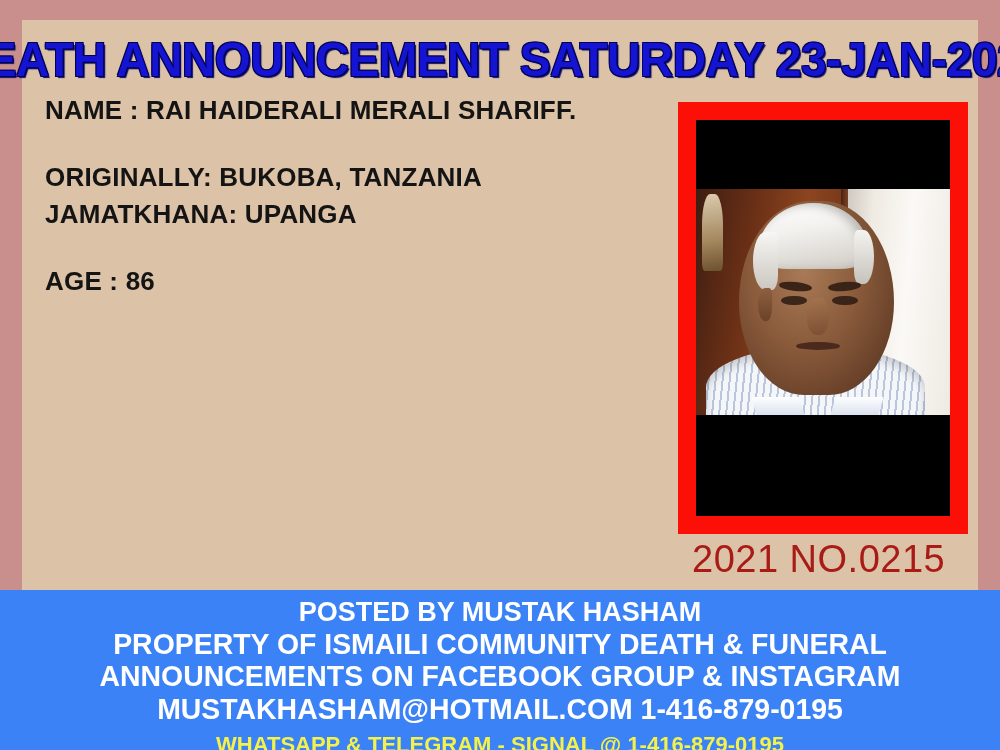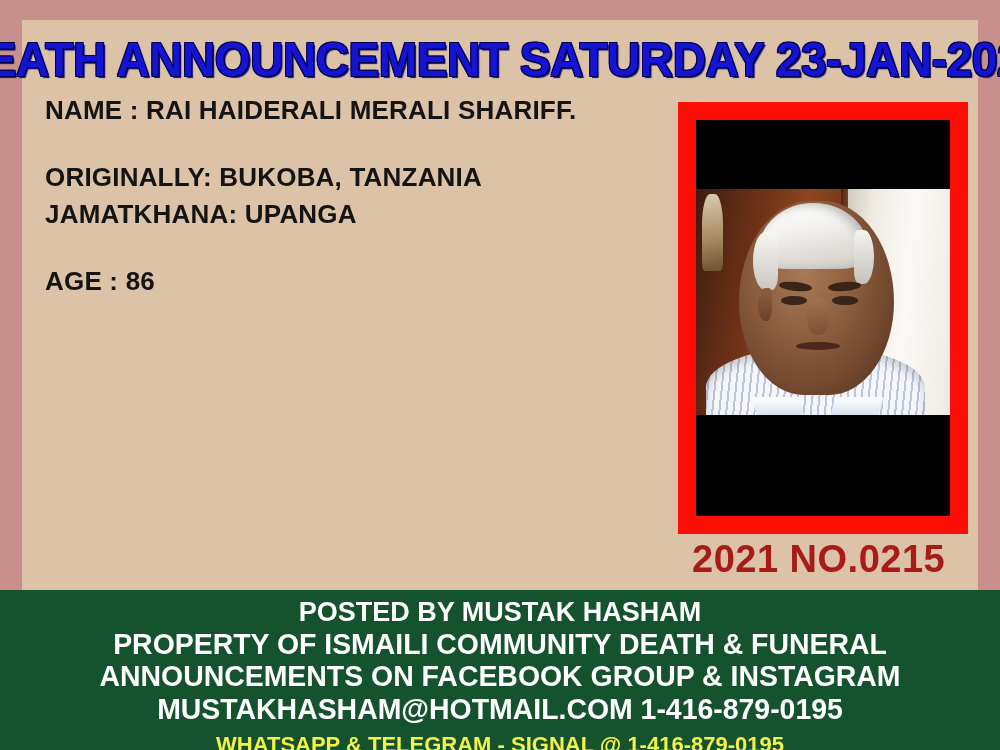--- a/index.html
+++ b/index.html
@@ -187,34 +187,34 @@
     border-radius: 50% 20% 40% 50%;
   }
 
   
   .serial {
     position: absolute;
     left: 692px;
     top: 538px;
     width: 280px;
     font-size: 38px;
-    font-weight: bold;
+    font-weight: normal;
     color: #a81b16;
     letter-spacing: 0.5px;
     white-space: nowrap;
   }
 
   
   .footer {
     position: absolute;
     left: 0;
     top: 590px;
     width: 1000px;
     height: 160px;
-    background: #14532d;
+    background: #3b82f6;
     color: #ffffff;
     text-align: center;
     padding-top: 7px;
     box-sizing: border-box;
   }
   .footer .f-line {
     display: block;
     font-weight: bold;
     white-space: nowrap;
     line-height: 1.13;

